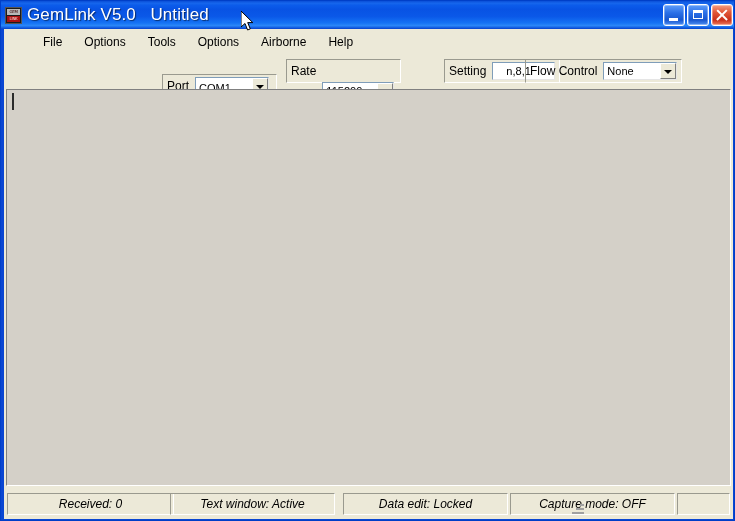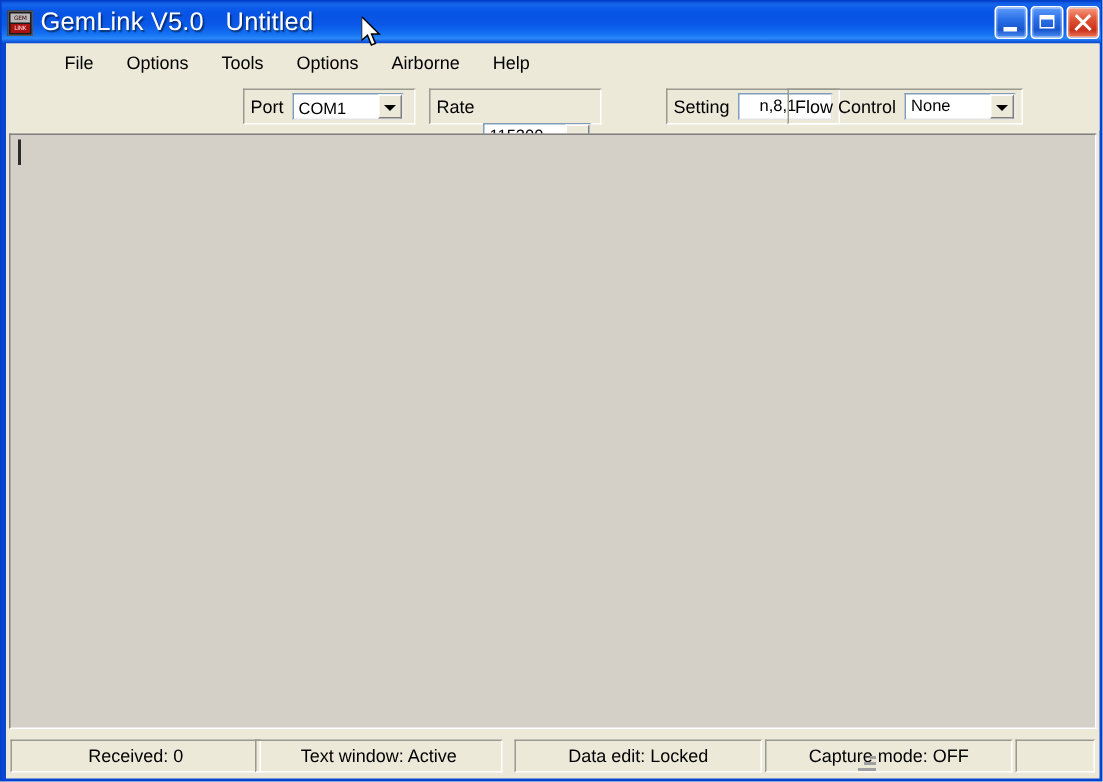--- a/index.html
+++ b/index.html
@@ -237,21 +237,21 @@
     display: flex;
     align-items: center;
   }
   .textfield .value {
     font-size: 11px;
     color: #000;
     padding-left: 13px;
     white-space: nowrap;
   }
 
-  #group-port    { left: 158px; width: 115px; }
+  #group-port    { left: 158px; width: 115px; margin-top: 15px; }
   #group-rate    { left: 282px; width: 115px; }
   #group-setting { left: 403px; width: 116px; margin-left: 37px; }
   #group-flow    { left: 521px; width: 157px; }
 
   #group-port .combo    { width: 74px; align-items: flex-end; }
   #group-rate .combo    { width: 72px; margin-top: 40px; }
   #group-setting .textfield { width: 66px; }
   #group-flow .combo    { width: 78px; gap: 20px; }
 
   
@@ -278,20 +278,21 @@
 
   
   #statusbar {
     position: absolute;
     left: 0;
     top: 461px;
     width: 584px;
     height: 28px;
     background: #ece9d8;
     box-sizing: border-box;
+    font-style: italic;
   }
   .status-panel {
     position: absolute;
     top: 3px;
     height: 22px;
     border: 1px solid;
     border-color: #9a9a8f #ffffff #ffffff #9a9a8f;
     box-sizing: border-box;
     display: flex;
     align-items: center;

